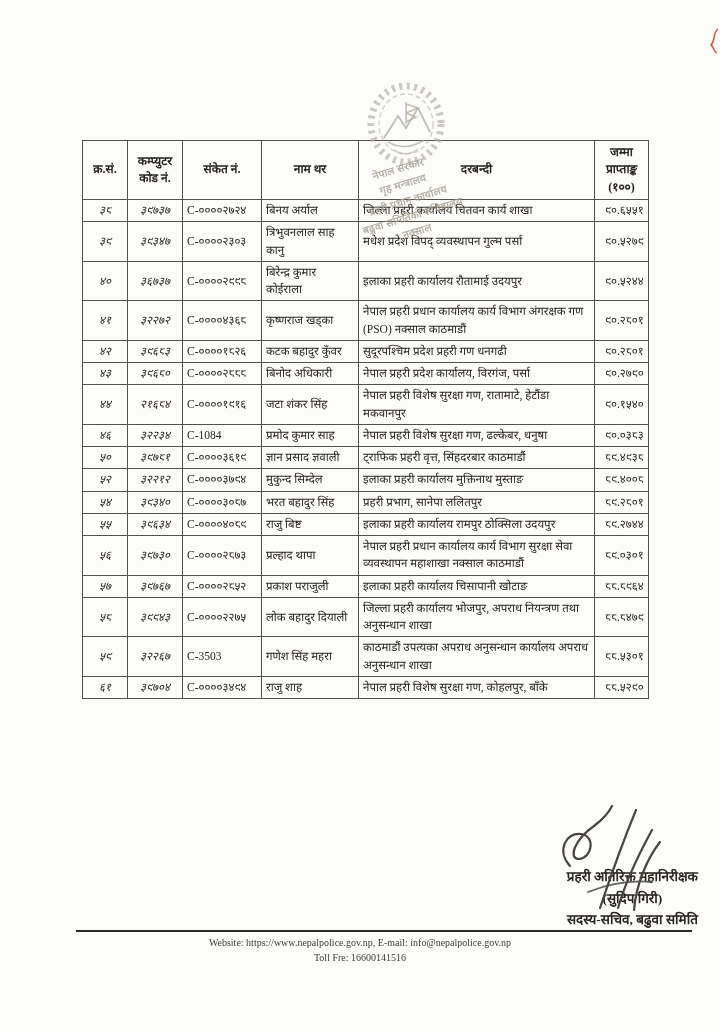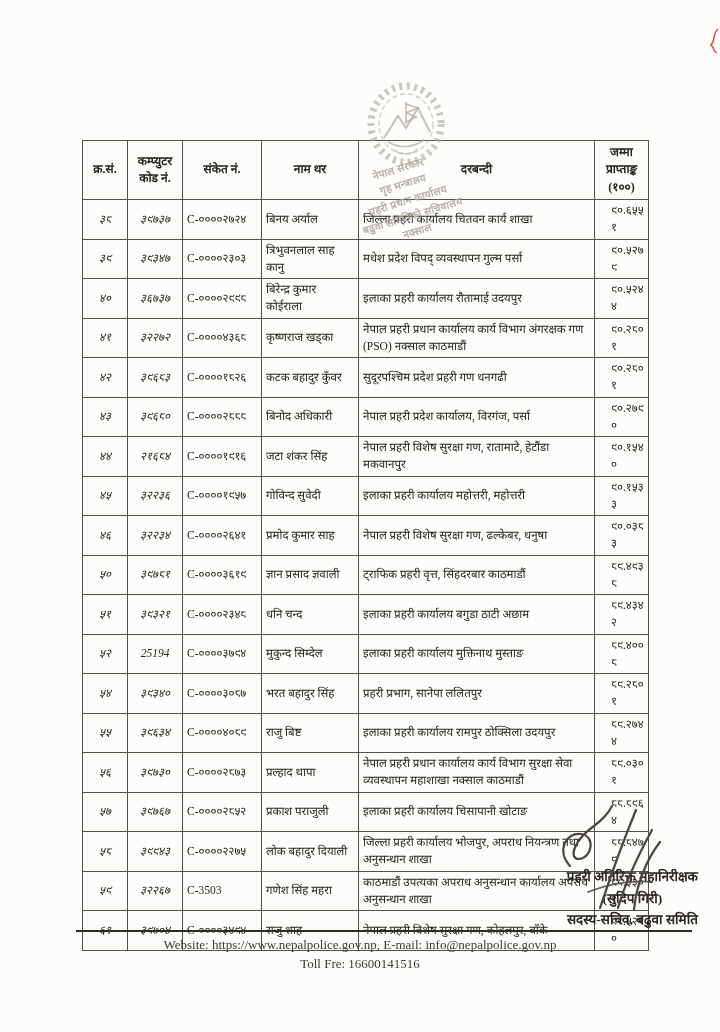--- a/index.html
+++ b/index.html
@@ -27,34 +27,34 @@
   }
   th,td{
     border:1px solid #57504a;padding:2px 4px;vertical-align:middle;
     font-size:11.5px;line-height:1.5;word-wrap:break-word;
   }
   th{font-weight:bold;text-align:center;font-size:12px;line-height:1.45;padding:3px 2px;}
   col.c0{width:45px}col.c1{width:55px}col.c2{width:79px}
   col.c3{width:97px}col.c4{width:236px}col.c5{width:54px}
   td.c0,td.c1{text-align:center;font-style:italic;}
   td.c2,td.c3,td.c4{text-align:left;}
-  td.c5{text-align:left;padding-left:16px;}
+  td.c5{text-align:left;padding-left:10px;}
 
   
   .signature{
     position:absolute;right:22px;top:866px;z-index:2;text-align:center;
     font-size:13.5px;line-height:1.6;font-weight:bold;color:#2a2520;
   }
   .squiggle{position:absolute;left:548px;top:796px;z-index:4;pointer-events:none;}
 
   
   .footer-rule{position:absolute;left:76px;top:930px;width:616px;border-top:2.5px solid #2e2c29;z-index:2;}
   .footer{
     position:absolute;left:0;right:0;top:936px;z-index:2;text-align:center;
-    font-size:13px;line-height:1.45;color:#3d3a36;
+    font-size:10px;line-height:1.45;color:#3d3a36;
   }
   .scan-mark{position:absolute;right:0px;top:28px;z-index:1;opacity:.8;}
 </style>
 </head>
 <body>
 
 <div class="sheet">
 
   <div class="watermark">
     <div class="emblem">
@@ -146,54 +146,38 @@
         </tr>
         <tr>
           <td class="c0">४४</td>
           <td class="c1">२१६८४</td>
           <td class="c2">C-००००१९१६</td>
           <td class="c3">जटा शंकर सिंह</td>
           <td class="c4">नेपाल प्रहरी विशेष सुरक्षा गण, रातामाटे, हेटौंडा मकवानपुर</td>
           <td class="c5">९०.१५४०</td>
         </tr>
         <tr>
-          <td class="c0">४५</td>
-          <td class="c1">३२२३६</td>
-          <td class="c2">C-००००१९५७</td>
-          <td class="c3">गोविन्द सुवेदी</td>
-          <td class="c4">इलाका प्रहरी कार्यालय महोत्तरी, महोत्तरी</td>
-          <td class="c5">९०.१५३३</td>
-        </tr>
-        <tr>
           <td class="c0">४६</td>
           <td class="c1">३२२३४</td>
-          <td class="c2">C-००००२६४१</td>
+          <td class="c2">C-1084</td>
           <td class="c3">प्रमोद कुमार साह</td>
           <td class="c4">नेपाल प्रहरी विशेष सुरक्षा गण, ढल्केबर, धनुषा</td>
           <td class="c5">९०.०३८३</td>
         </tr>
         <tr>
           <td class="c0">५०</td>
           <td class="c1">३९७८१</td>
           <td class="c2">C-००००३६१९</td>
           <td class="c3">ज्ञान प्रसाद ज्ञवाली</td>
           <td class="c4">ट्राफिक प्रहरी वृत्त, सिंहदरबार काठमाडौं</td>
           <td class="c5">८९.४९३८</td>
         </tr>
         <tr>
-          <td class="c0">५१</td>
-          <td class="c1">३९३२१</td>
-          <td class="c2">C-००००२३४८</td>
-          <td class="c3">धनि चन्द</td>
-          <td class="c4">इलाका प्रहरी कार्यालय बगुडा ठाटी अछाम</td>
-          <td class="c5">८९.४३४२</td>
-        </tr>
-        <tr>
           <td class="c0">५२</td>
-          <td class="c1">25194</td>
+          <td class="c1">३२२१२</td>
           <td class="c2">C-००००३७९४</td>
           <td class="c3">मुकुन्द सिम्देल</td>
           <td class="c4">इलाका प्रहरी कार्यालय मुक्तिनाथ मुस्ताङ</td>
           <td class="c5">८९.४००८</td>
         </tr>
         <tr>
           <td class="c0">५४</td>
           <td class="c1">३९३४०</td>
           <td class="c2">C-००००३०८७</td>
           <td class="c3">भरत बहादुर सिंह</td>

